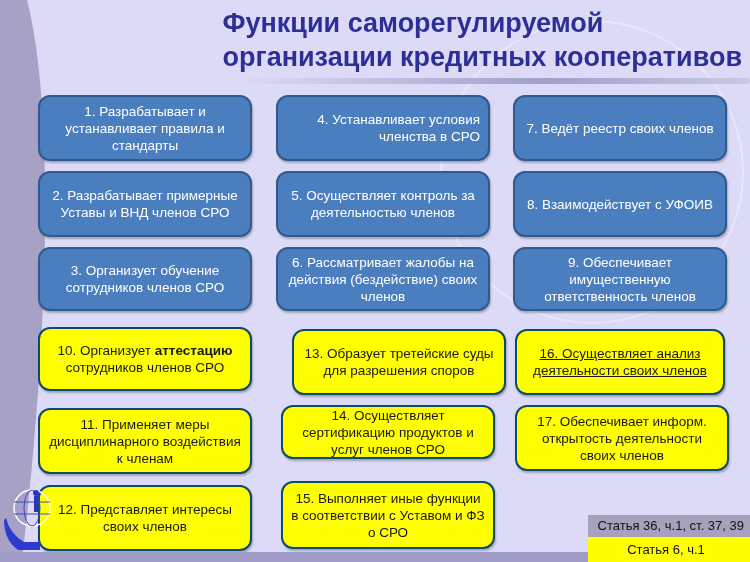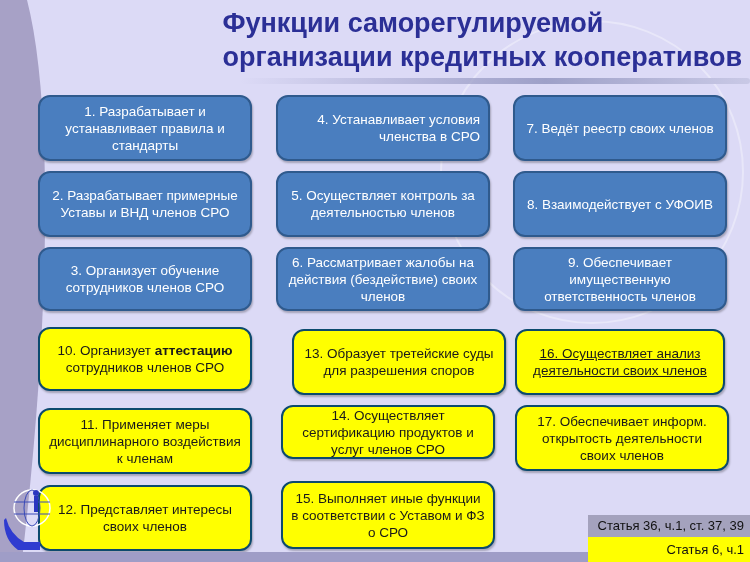--- a/index.html
+++ b/index.html
@@ -40,21 +40,21 @@
     background:#9f9dc7;
   }
   .ref1 {
     position:absolute; left:588px; top:515px; width:162px; height:22px;
     background:#a4a2bd; color:#111; font-size:13px; line-height:22px;
     text-align:right; padding-right:6px; box-sizing:border-box;
   }
   .ref2 {
     position:absolute; left:588px; top:537px; width:162px; height:25px;
     background:#ffff00; color:#111; font-size:13px; line-height:25px;
-    text-align:right; padding-right:6px; box-sizing:border-box;
+    text-align:center; padding-right:6px; box-sizing:border-box;
   }
   .logo { position:absolute; left:4px; top:484px; width:52px; height:70px; }
 </style>
 </head>
 <body>
 
 <div class="left-band"></div>
 <div class="globe-bg"></div>
 
 <div class="title">

